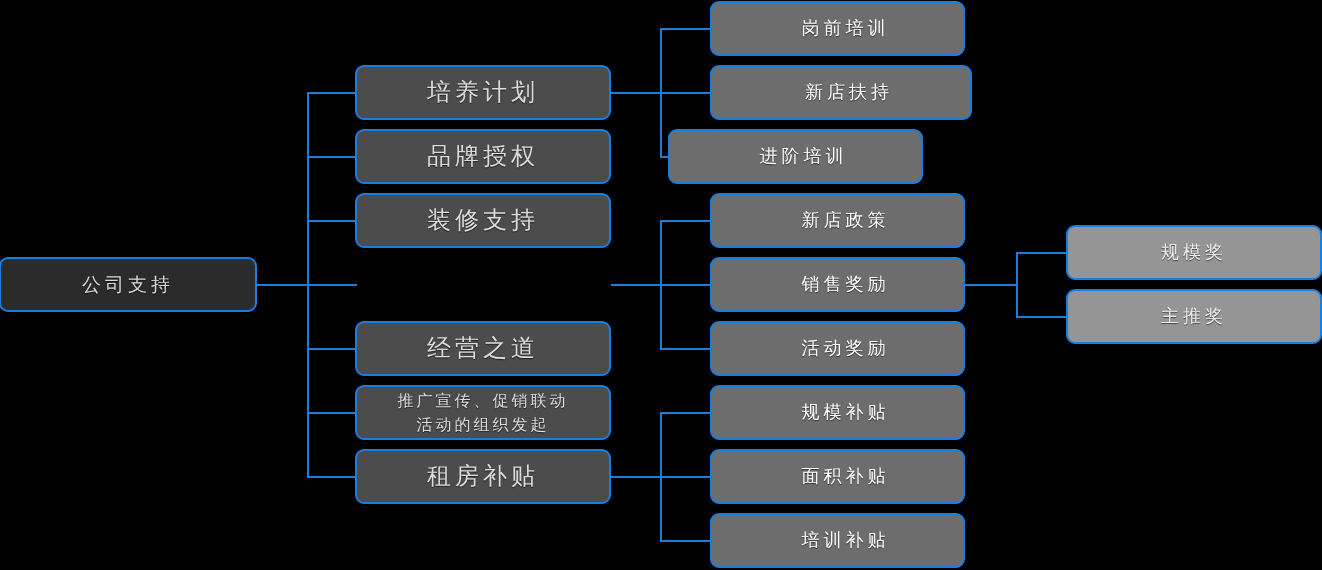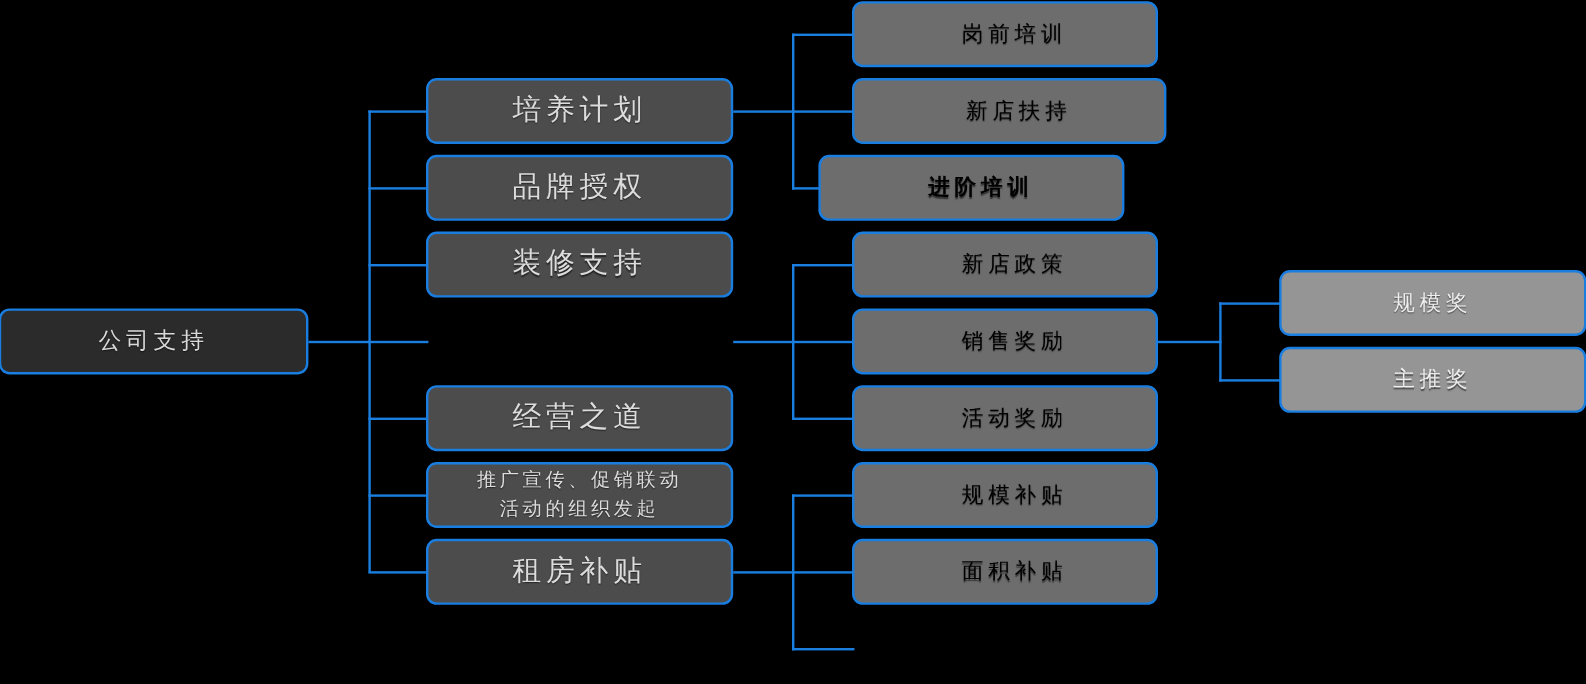--- a/index.html
+++ b/index.html
@@ -37,21 +37,21 @@
     color: #d9d9d9;
   }
   .lvl2 {
     background: #4c4c4c;
     font-size: 24px;
     color: #dcdcdc;
   }
   .lvl3 {
     background: #6d6d6d;
     font-size: 18px;
-    color: #000000;
+    color: #ffffff;
     padding-left: 22px;
   }
   .lvl4 {
     background: #959595;
     font-size: 18px;
     color: #eeeeee;
   }
   .conn {
     position: absolute;
     background: #1a7ee0;
@@ -103,23 +103,24 @@
   <div class="node lvl2" style="left:355px; top:65px; width:256px; height:55px;">培养计划</div>
   <div class="node lvl2" style="left:355px; top:129px; width:256px; height:55px;">品牌授权</div>
   <div class="node lvl2" style="left:355px; top:193px; width:256px; height:55px;">装修支持</div>
   <div class="node lvl2" style="left:355px; top:321px; width:256px; height:55px;">经营之道</div>
   <div class="node lvl2" style="left:355px; top:385px; width:256px; height:55px; font-size:16px; letter-spacing:3px;">推广宣传、促销联动
 活动的组织发起</div>
   <div class="node lvl2" style="left:355px; top:449px; width:256px; height:55px;">租房补贴</div>
 
   <div class="node lvl3" style="left:710px; top:1px; width:255px; height:55px;">岗前培训</div>
   <div class="node lvl3" style="left:710px; top:65px; width:262px; height:55px;">新店扶持</div>
-  <div class="node lvl3" style="left:682px; top:129px; width:255px; height:55px;font-weight:bold;">进阶培训</div>
+  <div class="node lvl3" style="left:668px; top:129px; width:255px; height:55px;">进阶培训</div>
   <div class="node lvl3" style="left:710px; top:193px; width:255px; height:55px;">新店政策</div>
   <div class="node lvl3" style="left:710px; top:257px; width:255px; height:55px;">销售奖励</div>
   <div class="node lvl3" style="left:710px; top:321px; width:255px; height:55px;">活动奖励</div>
   <div class="node lvl3" style="left:710px; top:385px; width:255px; height:55px;">规模补贴</div>
   <div class="node lvl3" style="left:710px; top:449px; width:255px; height:55px;">面积补贴</div>
+  <div class="node lvl3" style="left:710px; top:513px; width:255px; height:55px;">培训补贴</div>
 
   <div class="node lvl4" style="left:1066px; top:225px; width:256px; height:55px;">规模奖</div>
   <div class="node lvl4" style="left:1066px; top:289px; width:256px; height:55px;">主推奖</div>
 
 </div>
 
 </body></html>

